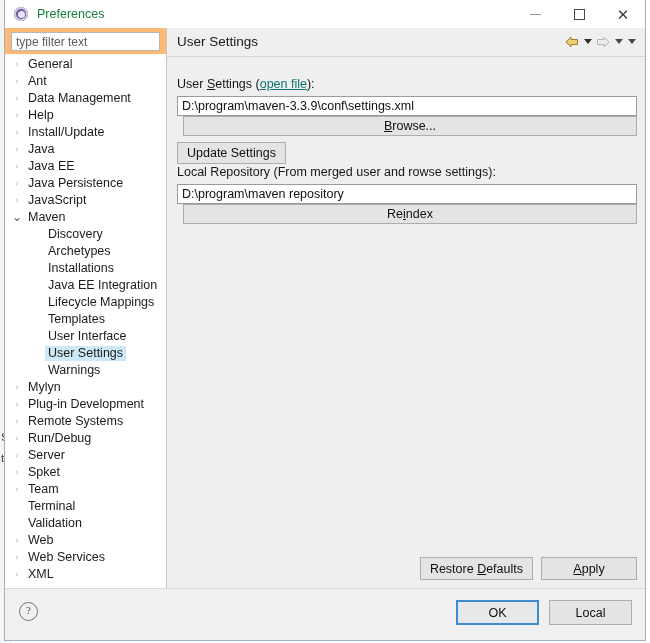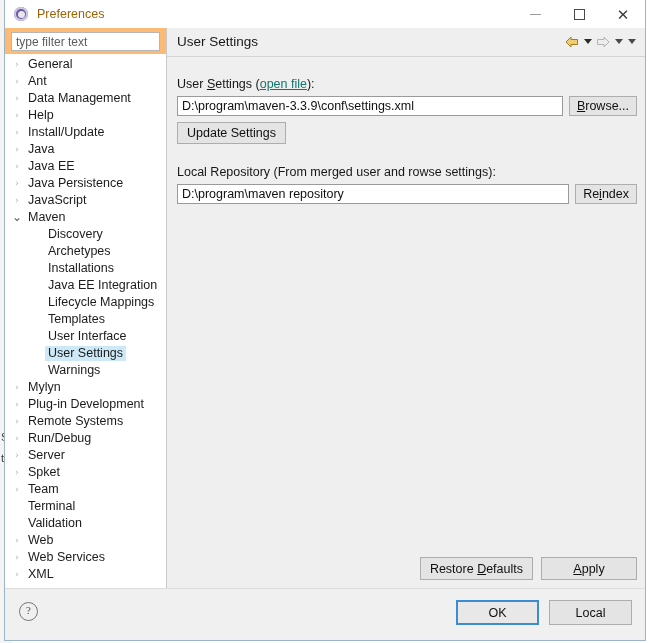--- a/index.html
+++ b/index.html
@@ -71,21 +71,21 @@
   .title-icon .inner {
     position: absolute;
     left: 4.5px; top: 4.5px;
     width: 7px; height: 7px;
     border-radius: 50%;
     background: #e9e6f2;
   }
   .title-text {
     margin-left: 8px;
     font-size: 12.5px;
-    color: #a16207;
+    color: #15803d;
     white-space: nowrap;
   }
   .win-buttons {
     position: absolute;
     right: 0; top: 0;
     height: 28px;
     display: flex;
   }
   .win-btn {
     width: 44px; height: 28px;
@@ -242,21 +242,21 @@
     color: #161616;
     margin-bottom: 5px;
     white-space: nowrap;
   }
   .field-label .u { text-decoration: underline; }
   .link {
     color: #0f766e;
     text-decoration: underline;
     cursor: pointer;
   }
-  .row { display: flex; align-items: stretch; }
+  .row { display: flex; align-items: stretch; flex-direction: column; }
   .text-input {
     flex: 1 1 auto;
     height: 20px;
     box-sizing: border-box;
     border: 1px solid #9a9a9a;
     background: #ffffff;
     font-family: "Liberation Sans", sans-serif;
     font-size: 12.5px;
     color: #101010;
     padding: 0 4px;

